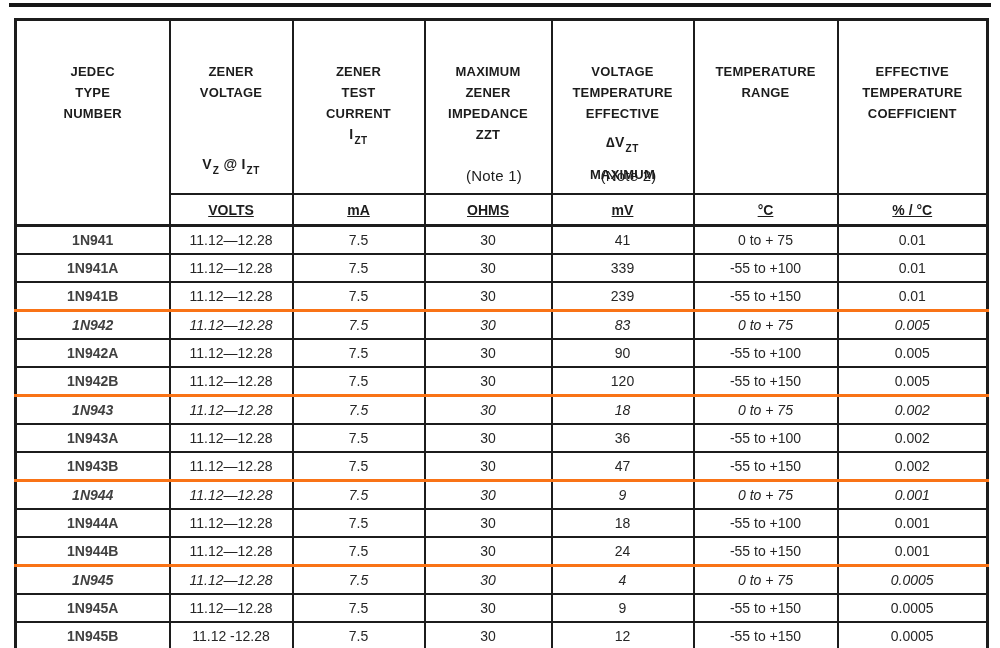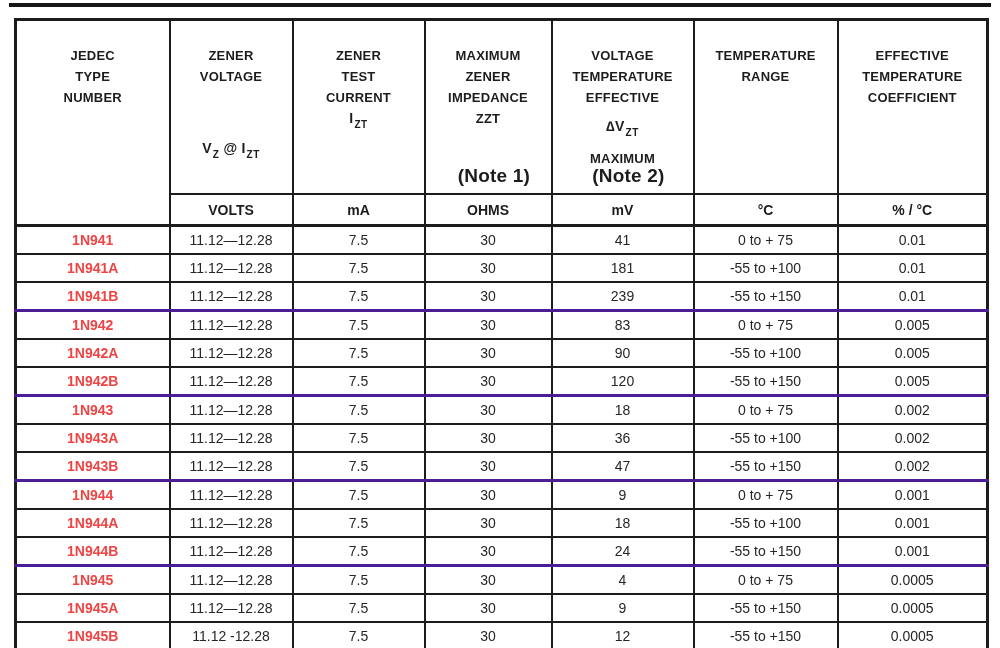--- a/index.html
+++ b/index.html
@@ -7,34 +7,34 @@
        font-family:"Liberation Sans","DejaVu Sans",sans-serif;color:#1c1c1c;}
   .page{position:absolute;inset:0;background:#ffffff;}
   .top-rule{position:absolute;left:9px;top:3px;width:982px;height:4px;background:#161616;}
   table.spec{position:absolute;left:14px;top:18px;width:972px;border-collapse:collapse;
              table-layout:fixed;border:3px solid #1c1c1c;}
   col.c1{width:154px}col.c2{width:123px}col.c3{width:132px}col.c4{width:127px}
   col.c5{width:142px}col.c6{width:144px}col.c7{width:150px}
   th,td{border:2px solid #1c1c1c;text-align:center;padding:0;}
   thead th.hc{height:172px;vertical-align:top;position:relative;
               font-size:13px;font-weight:bold;line-height:21px;letter-spacing:.2px;}
-  thead th.hc .tblock{padding-top:24px;}
+  thead th.hc .tblock{padding-top:40px;}
   .sym{font-size:14px;font-weight:bold;}
   .sym-gap-2{margin-top:51px}
   .sym-gap-1{}
   .sym-gap-0{margin-top:8px}
   .sub{font-size:10px;vertical-align:-5px;margin-left:1px;letter-spacing:.5px;}
   .after-line{margin-top:5px;}
-  .note{position:absolute;left:0;right:0;bottom:7px;font-size:19px;font-weight:bold;margin-left:12px;}
+  .note{position:absolute;left:0;right:0;bottom:7px;font-size:15px;font-weight:normal;margin-left:12px;}
   thead th.unit{height:29px;font-size:14px;font-weight:bold;vertical-align:middle;
-                border-bottom:3px solid #1c1c1c;}
+                border-bottom:3px solid #1c1c1c;text-decoration:underline;}
   thead th.first-col{border-bottom:3px solid #1c1c1c;}
   tbody td{height:26px;font-size:14px;font-weight:normal;color:#262626;vertical-align:middle;}
-  tbody td.type-cell{font-weight:bold;color:#ef4444;}
-  tbody tr.group-start td{border-top:3px solid #4c1d95;}
+  tbody td.type-cell{font-weight:bold;color:#404040;}
+  tbody tr.group-start td{border-top:3px solid #f97316;font-style:italic;}
 </style>
 </head>
 <body>
 
 <div class="page">
   <div class="top-rule"></div>
 
   <table class="spec">
     <colgroup>
       <col class="c1">
@@ -119,21 +119,21 @@
           <td>30</td>
           <td>41</td>
           <td>0 to + 75</td>
           <td>0.01</td>
         </tr>
         <tr>
           <td class="type-cell">1N941A</td>
           <td>11.12—12.28</td>
           <td>7.5</td>
           <td>30</td>
-          <td>181</td>
+          <td>339</td>
           <td>-55 to +100</td>
           <td>0.01</td>
         </tr>
         <tr>
           <td class="type-cell">1N941B</td>
           <td>11.12—12.28</td>
           <td>7.5</td>
           <td>30</td>
           <td>239</td>
           <td>-55 to +150</td>

